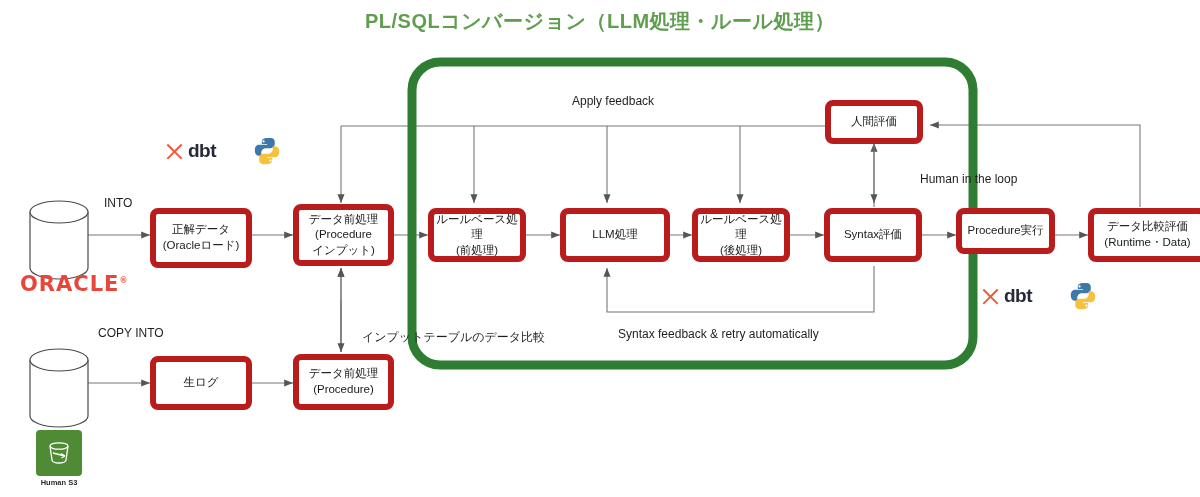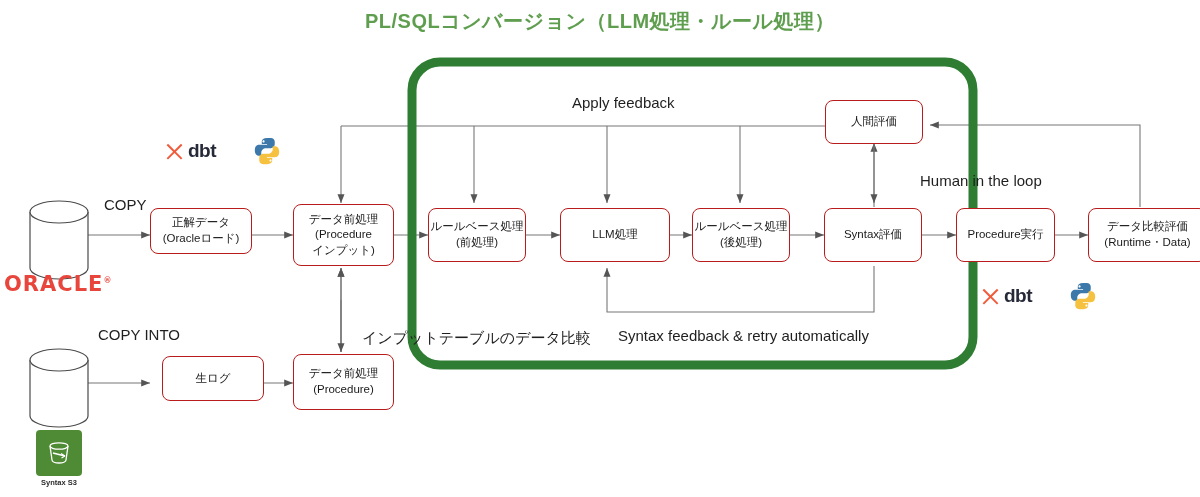--- a/index.html
+++ b/index.html
@@ -6,31 +6,31 @@
   body{
     width:1200px;height:497px;background:#ffffff;
     font-family:"Liberation Sans","DejaVu Sans",sans-serif;
     position:relative;overflow:hidden;
   }
   #canvas{position:absolute;left:0;top:0;width:1200px;height:497px;}
   .svg-layer{position:absolute;left:0;top:0;width:1200px;height:497px;}
 
   .node{
     position:absolute;box-sizing:border-box;
-    border:1px solid #b91c1c;border-radius:8px;background:#ffffff;
+    border:6px solid #b91c1c;border-radius:8px;background:#ffffff;
     display:flex;align-items:center;justify-content:center;
     text-align:center;color:#1a1a1a;font-size:11.5px;line-height:1.35;
     white-space:pre-line;z-index:5;
   }
   .title{
     position:absolute;left:0;top:8px;width:1200px;text-align:center;
     font-size:20px;font-weight:bold;color:#5f9e4e;letter-spacing:.5px;z-index:6;
   }
   .edge-label{
-    position:absolute;font-size:15px;color:#1f1f1f;white-space:nowrap;z-index:6;
+    position:absolute;font-size:12px;color:#1f1f1f;white-space:nowrap;z-index:6;
   }
   .oracle-logo{
     position:absolute;font-size:21px;font-weight:bold;color:#e8463c;
     letter-spacing:1px;font-family:"DejaVu Sans",sans-serif;z-index:6;
   }
   .oracle-logo sup{font-size:8px;vertical-align:super;}
   .s3-wrap{position:absolute;z-index:6;text-align:center;width:60px;}
   .s3-tile{width:46px;height:46px;background:#4f8b35;border-radius:4px;margin:0 auto;
            display:flex;align-items:center;justify-content:center;}
   .s3-label{font-size:7.5px;color:#2b2b2b;margin-top:2px;font-weight:bold;}
@@ -104,75 +104,75 @@
     <g stroke="#4a4a4a" stroke-width="1.2" fill="#ffffff">
       <path d="M30,212 L30,268 A29,11 0 0 0 88,268 L88,212"></path>
       <ellipse cx="59" cy="212" rx="29" ry="11"></ellipse>
       <path d="M30,360 L30,416 A29,11 0 0 0 88,416 L88,360"></path>
       <ellipse cx="59" cy="360" rx="29" ry="11"></ellipse>
     </g>
 
     <rect x="412" y="62" width="561" height="303" rx="28" ry="28" fill="none" stroke="#2e7d32" stroke-width="9"></rect>
   </svg>
 
-  <div class="node" style="left:150px;top:208px;width:102px;height:46px;">正解データ
+  <div class="node" style="left:150px;top:208px;width:102px;height:60px;">正解データ
 (Oracleロード)</div>
 
   <div class="node" style="left:293px;top:204px;width:101px;height:62px;">データ前処理
 (Procedure
 インプット)</div>
 
   <div class="node" style="left:428px;top:208px;width:98px;height:54px;">ルールベース処理
 (前処理)</div>
 
   <div class="node" style="left:560px;top:208px;width:110px;height:54px;">LLM処理</div>
 
   <div class="node" style="left:692px;top:208px;width:98px;height:54px;">ルールベース処理
 (後処理)</div>
 
   <div class="node" style="left:824px;top:208px;width:98px;height:54px;text-align:right;">Syntax評価</div>
 
-  <div class="node" style="left:956px;top:208px;width:99px;height:54px;">Procedure実行</div>
+  <div class="node" style="left:956px;top:208px;width:99px;height:46px;">Procedure実行</div>
 
   <div class="node" style="left:1088px;top:208px;width:119px;height:54px;">データ比較評価
 (Runtime・Data)</div>
 
   <div class="node" style="left:825px;top:100px;width:98px;height:44px;">人間評価</div>
 
-  <div class="node" style="left:150px;top:356px;width:102px;height:45px;margin-left:12px;">生ログ</div>
+  <div class="node" style="left:150px;top:356px;width:102px;height:54px;">生ログ</div>
 
   <div class="node" style="left:293px;top:354px;width:101px;height:56px;">データ前処理
 (Procedure)</div>
 
-  <div class="edge-label" style="left:104px;top:196px;">COPY</div>
+  <div class="edge-label" style="left:104px;top:196px;">INTO</div>
 
   <div class="edge-label" style="left:98px;top:326px;">COPY INTO</div>
 
   <div class="edge-label" style="left:572px;top:94px;">Apply feedback</div>
 
   <div class="edge-label" style="left:884px;top:172px;margin-left:36px;">Human in the loop</div>
 
   <div class="edge-label" style="left:618px;top:327px;">Syntax feedback &amp; retry automatically</div>
 
   <div class="edge-label" style="left:362px;top:313px;margin-top:16px;">インプットテーブルのデータ比較</div>
 
-  <div class="oracle-logo" style="left:4px;top:272px;">
+  <div class="oracle-logo" style="left:20px;top:272px;">
     <span>ORACLE</span><sup>®</sup>
   </div>
 
   <div class="s3-wrap" style="left:29px;top:430px;">
     <div class="s3-tile">
       <svg width="28" height="28" viewBox="0 0 28 28">
         <ellipse cx="14" cy="7" rx="9" ry="3.2" fill="none" stroke="#ffffff" stroke-width="1.3"></ellipse>
         <path d="M5,7 L7,21 A7,3 0 0 0 21,21 L23,7" fill="none" stroke="#ffffff" stroke-width="1.3"></path>
         <path d="M8,14 L20,17" stroke="#ffffff" stroke-width="1.3" fill="none"></path>
         <path d="M20,17 L16,14.5 M20,17 L16.5,19" stroke="#ffffff" stroke-width="1.2" fill="none"></path>
       </svg>
     </div>
-    <div class="s3-label">Syntax S3</div>
+    <div class="s3-label">Human S3</div>
   </div>
 
   <div class="brandrow" style="left:164px;top:136px;">
     <div class="dbt">
       <svg width="21" height="21" viewBox="0 0 24 24">
         <path d="M4.6,3.2 L12,10.6 L19.4,3.2 L21,4.8 L13.6,12.2 L21,19.6 L19.4,21.2 L12,13.8 L4.6,21.2 L3,19.6 L10.4,12.2 L3,4.8 Z" fill="#ef5b3b"></path>
       </svg>
       <span class="dbt-word">dbt</span>
     </div>
     <svg class="py" width="30" height="30" viewBox="0 0 64 64">

